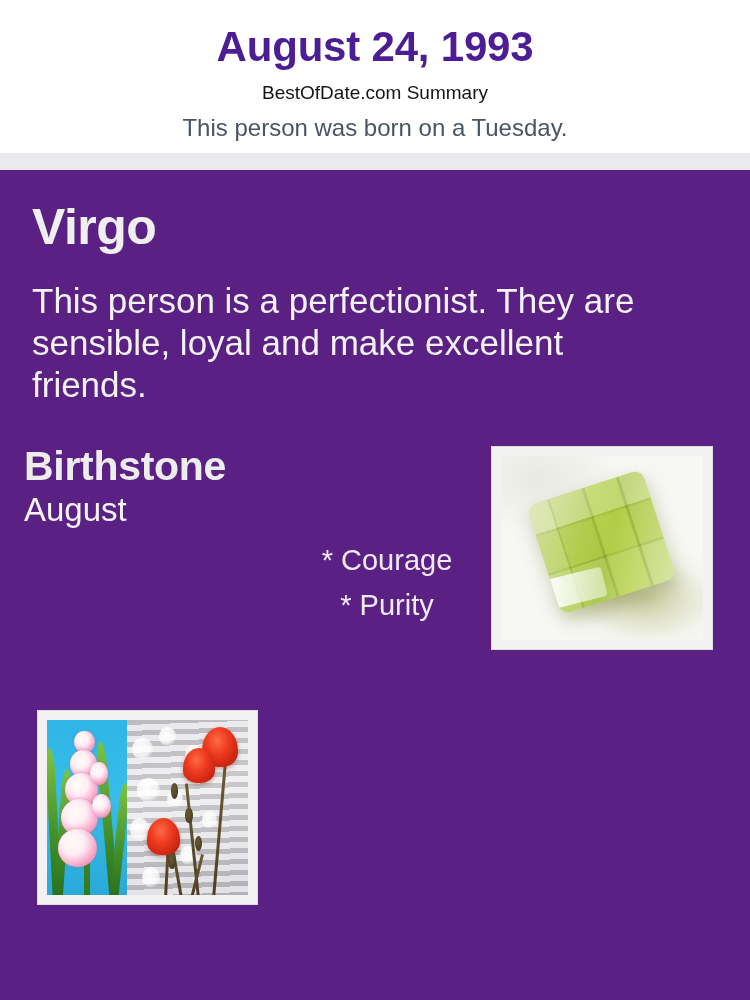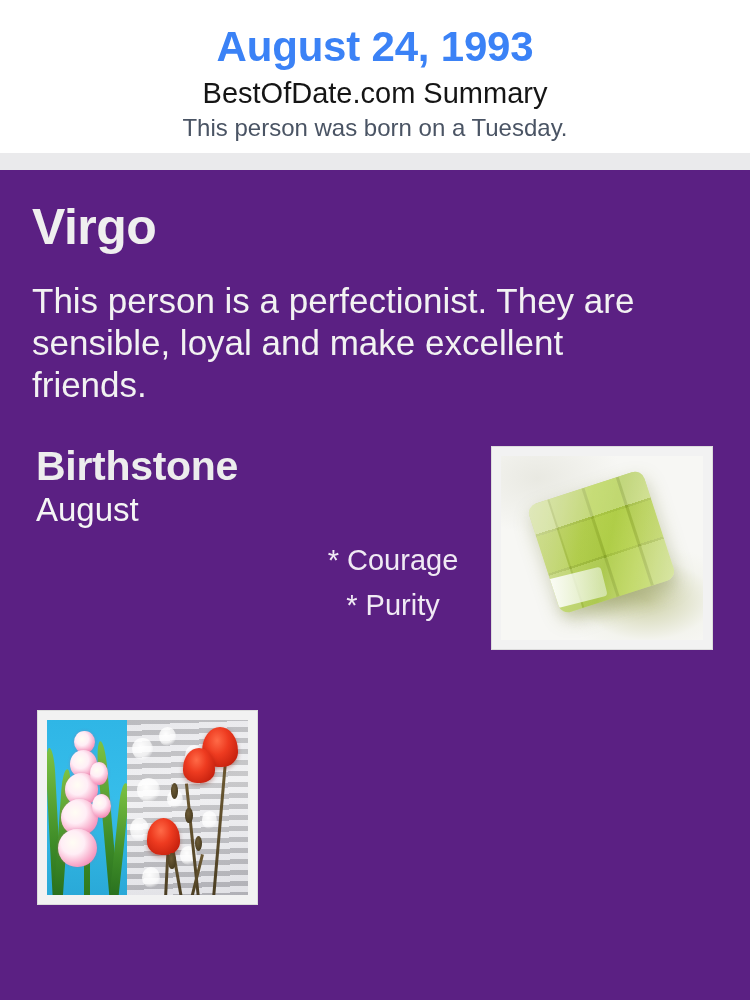--- a/index.html
+++ b/index.html
@@ -17,30 +17,30 @@
 
   
   .header {
     background: #ffffff;
     text-align: center;
     padding-top: 22px;
     height: 153px;
     box-sizing: border-box;
   }
   .date-title {
-    color: #3b82f6;
+    color: #4c1d95;
     font-size: 42px;
     font-weight: bold;
     line-height: 50px;
     letter-spacing: -0.2px;
     margin: 0;
   }
   .site-summary {
     color: #151515;
-    font-size: 29px;
+    font-size: 19px;
     font-weight: normal;
     line-height: 38px;
     margin: 2px 0 0 0;
   }
   .born-line {
     color: #4A5464;
     font-size: 24px;
     font-weight: normal;
     line-height: 32px;
     margin: 0;
@@ -84,21 +84,20 @@
   }
 
   
   .stone-row {
     position: relative;
     margin-top: 36px;
     height: 230px;
   }
   .stone-text {
     padding-left: 24px;
-    margin-left: 12px;
   }
   .section-heading {
     color: #EDEDED;
     font-size: 41px;
     font-weight: bold;
     line-height: 48px;
     margin: 0;
     letter-spacing: -0.3px;
   }
   .section-sub {

